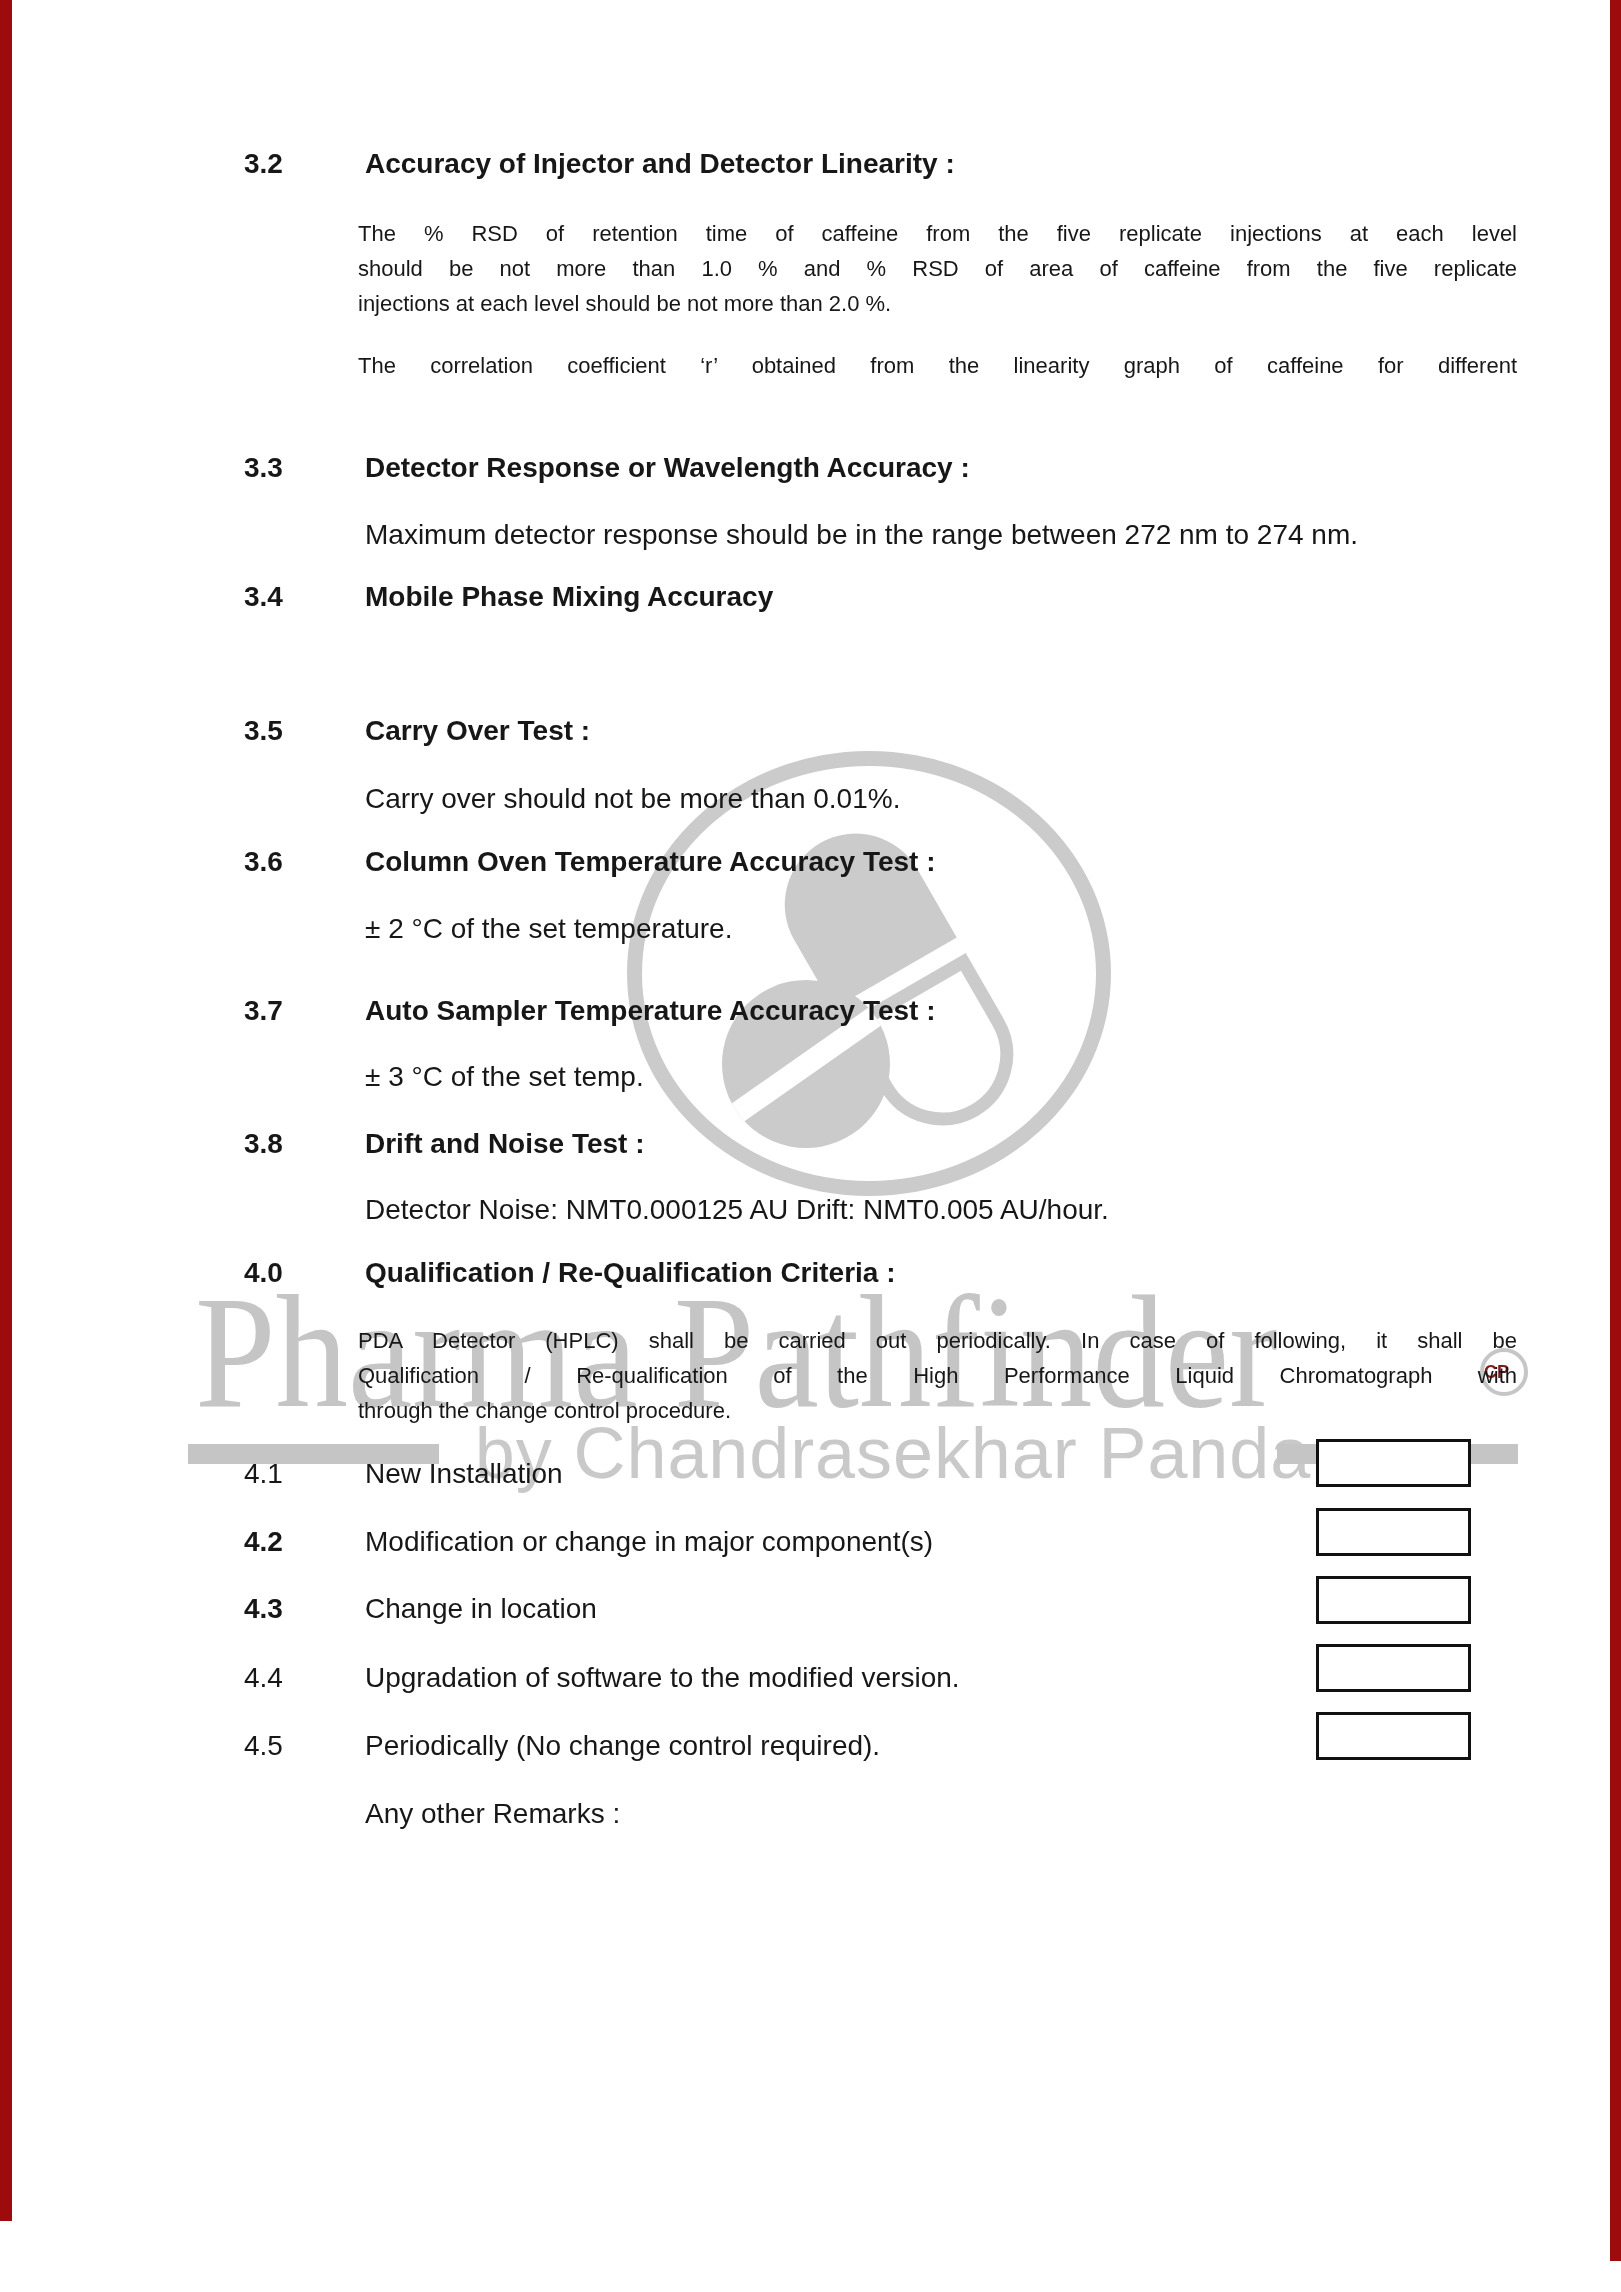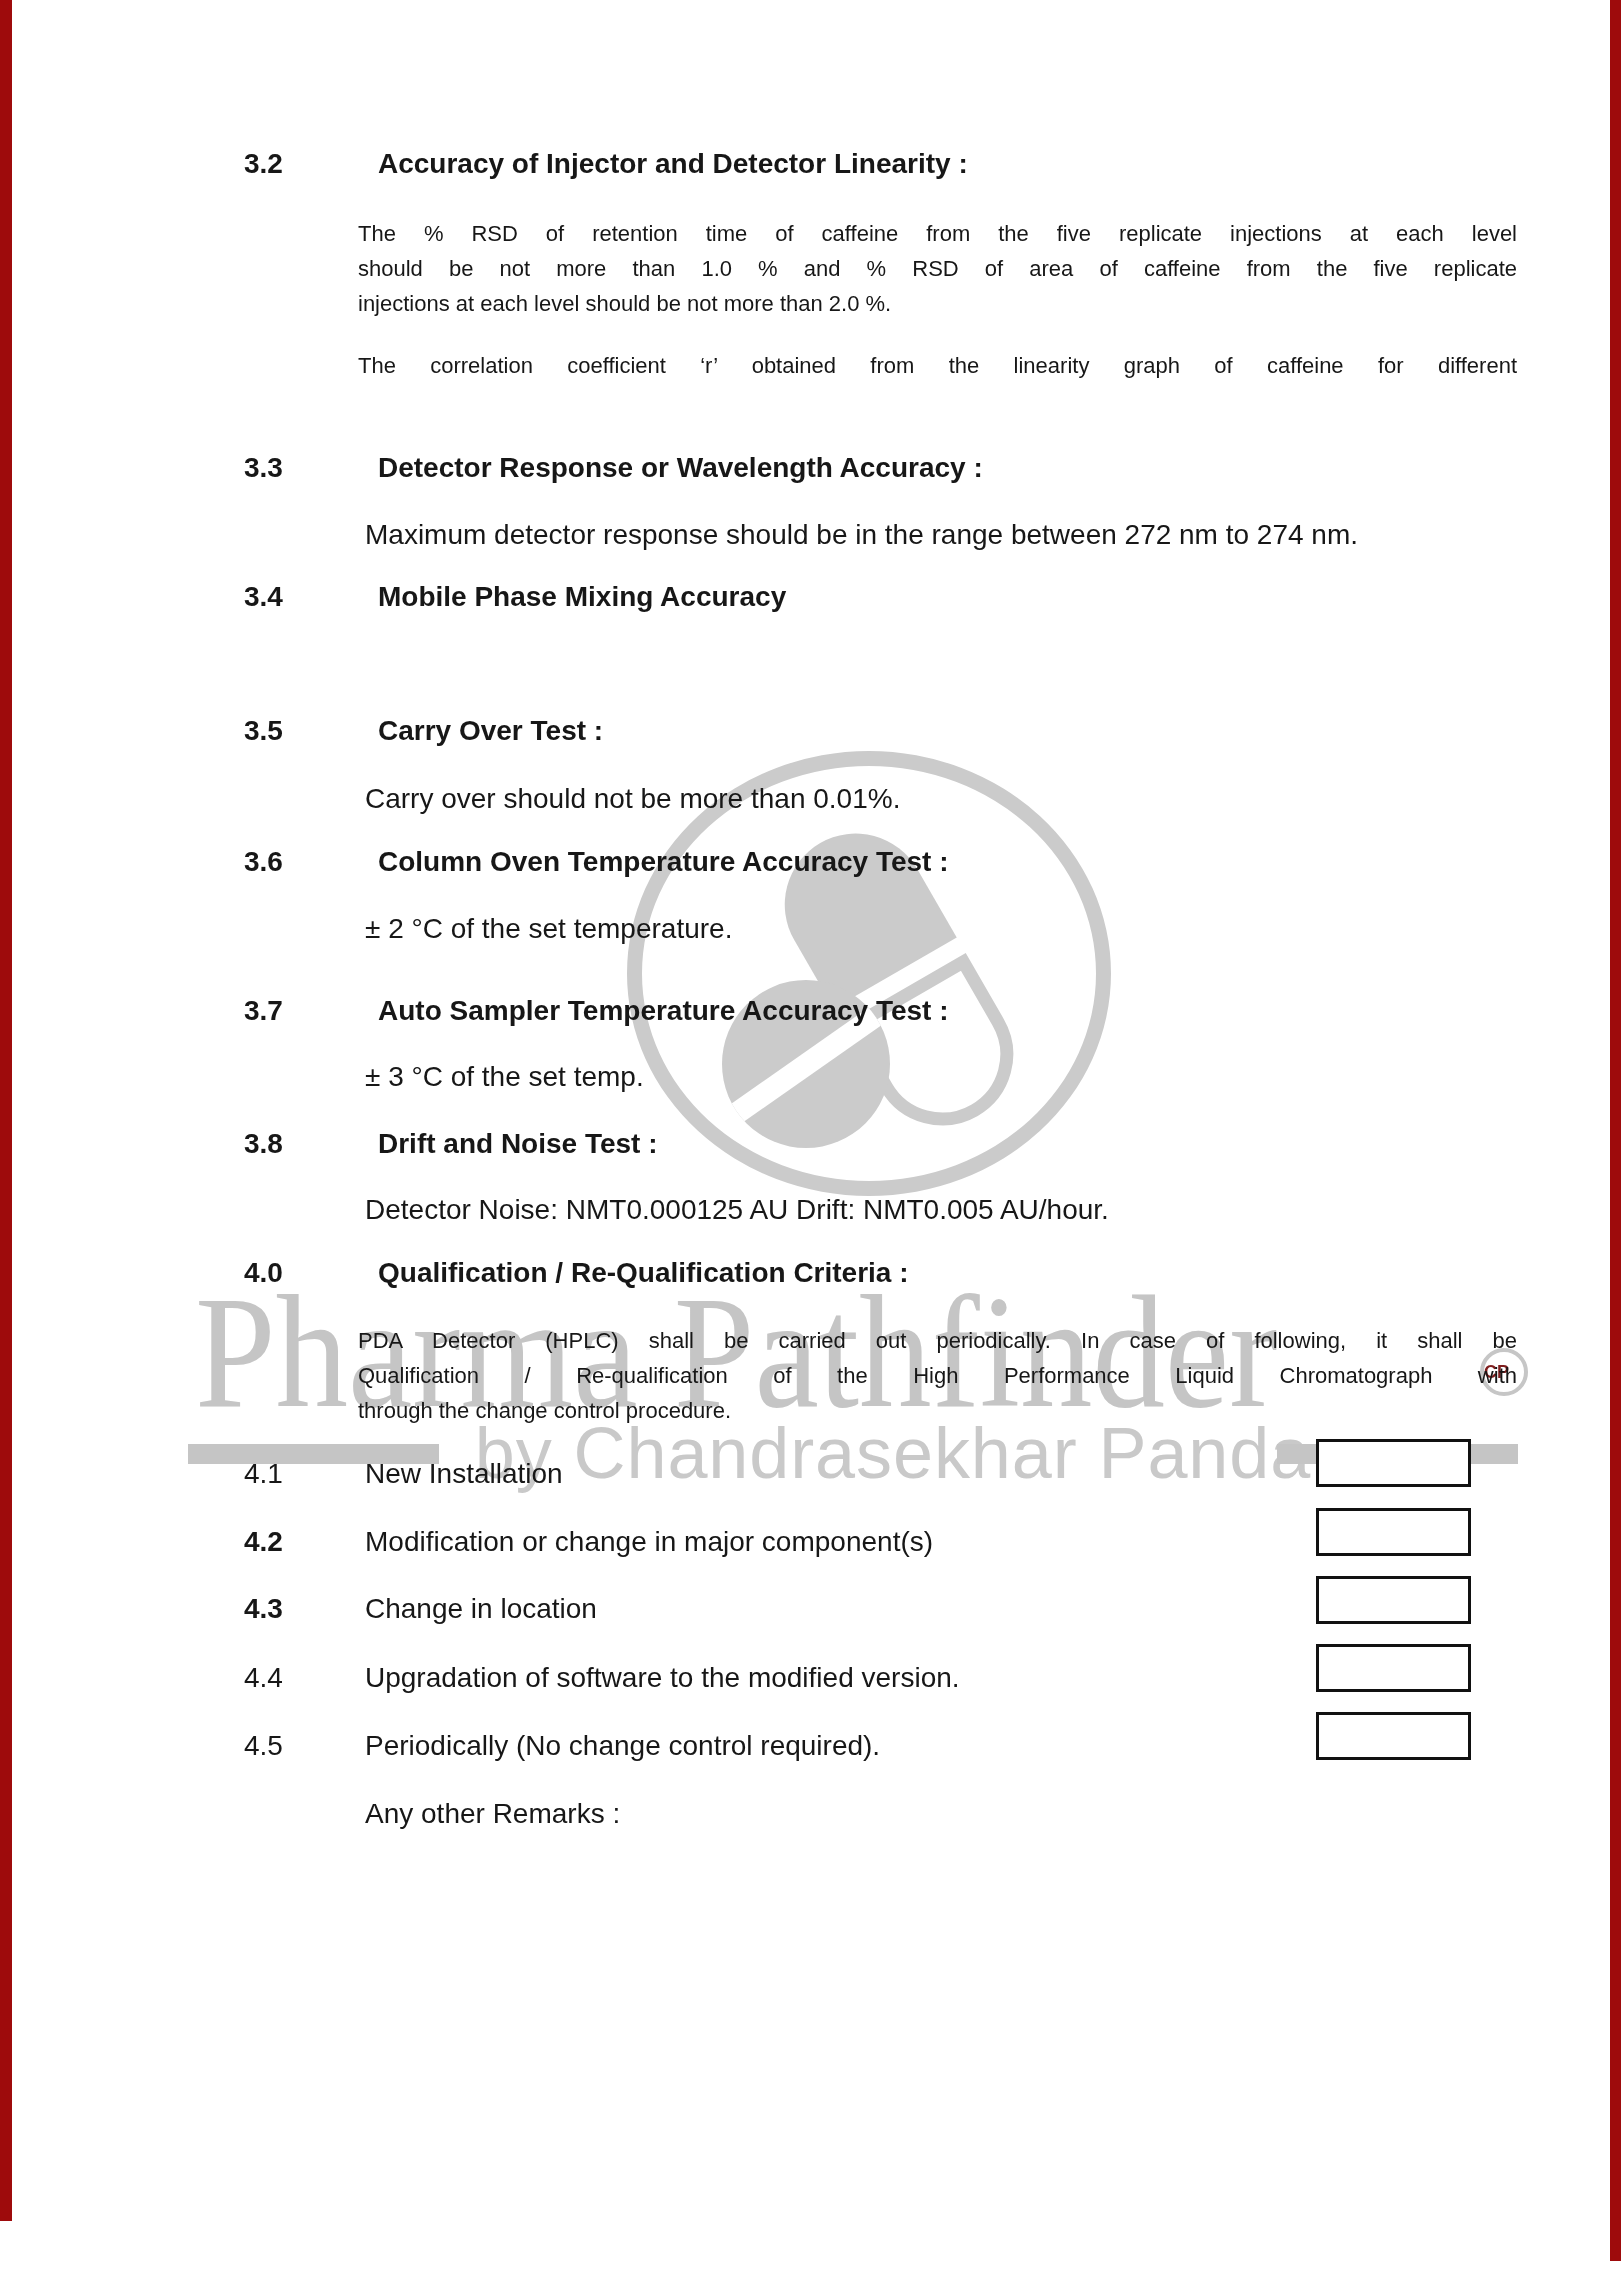--- a/index.html
+++ b/index.html
@@ -51,21 +51,21 @@
   .wm-byline{
     left:873px;top:1413px;transform:translateX(-50%);
     font-size:72px;line-height:81px;color:#c9c9c9;white-space:nowrap;letter-spacing:0.9px;margin-left:20px;
   }
   .wm-dash{height:19.7px;top:1444px;background:#c5c5c5;}
   .wm-dash.left{left:188px;width:251px;}
   .wm-dash.right{left:1277px;width:241px;}
   
   .content{position:absolute;z-index:2;left:0;top:0;width:1622px;height:2293px;border-radius:17px;}
   .secnum{position:absolute;left:244px;font-size:28px;font-weight:bold;line-height:35px;white-space:nowrap;}
-  .sechead{position:absolute;left:378px;font-size:28px;font-weight:bold;line-height:35px;white-space:nowrap;}
+  .sechead{position:absolute;left:365px;font-size:28px;font-weight:bold;line-height:35px;white-space:nowrap;}
   .para{position:absolute;left:358px;width:1159px;font-size:22px;line-height:35px;}
   .para .jline{text-align:justify;text-align-last:justify;}
   .para .lline{text-align:left;}
   .bodyline{position:absolute;left:365px;font-size:28px;line-height:35px;white-space:nowrap;}
   .rowlabel{position:absolute;left:365px;font-size:28px;line-height:35px;white-space:nowrap;}
   .checkbox{
     position:absolute;left:1316px;width:155px;height:48px;background:#ffffff;
     border:3.6px solid #111111;box-sizing:border-box;z-index:3;
   }
 </style>

